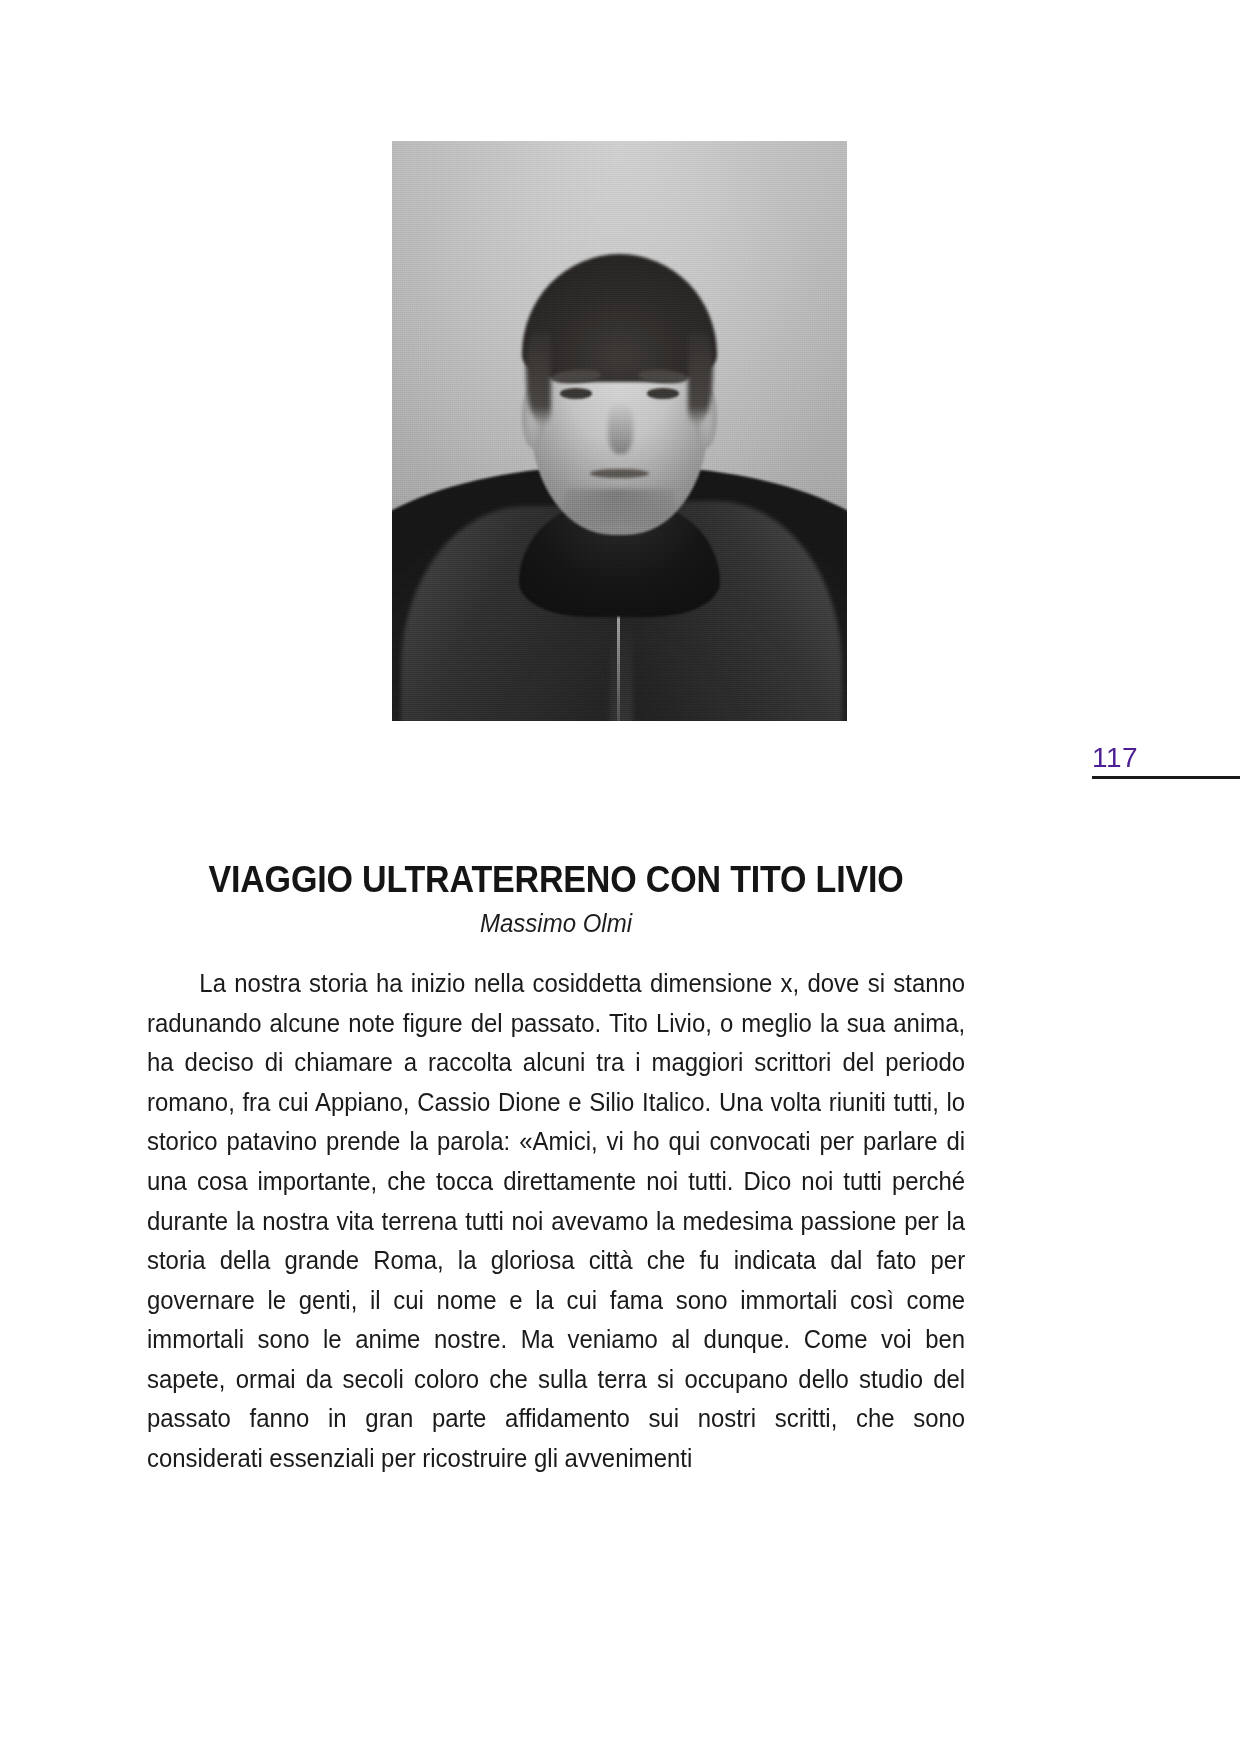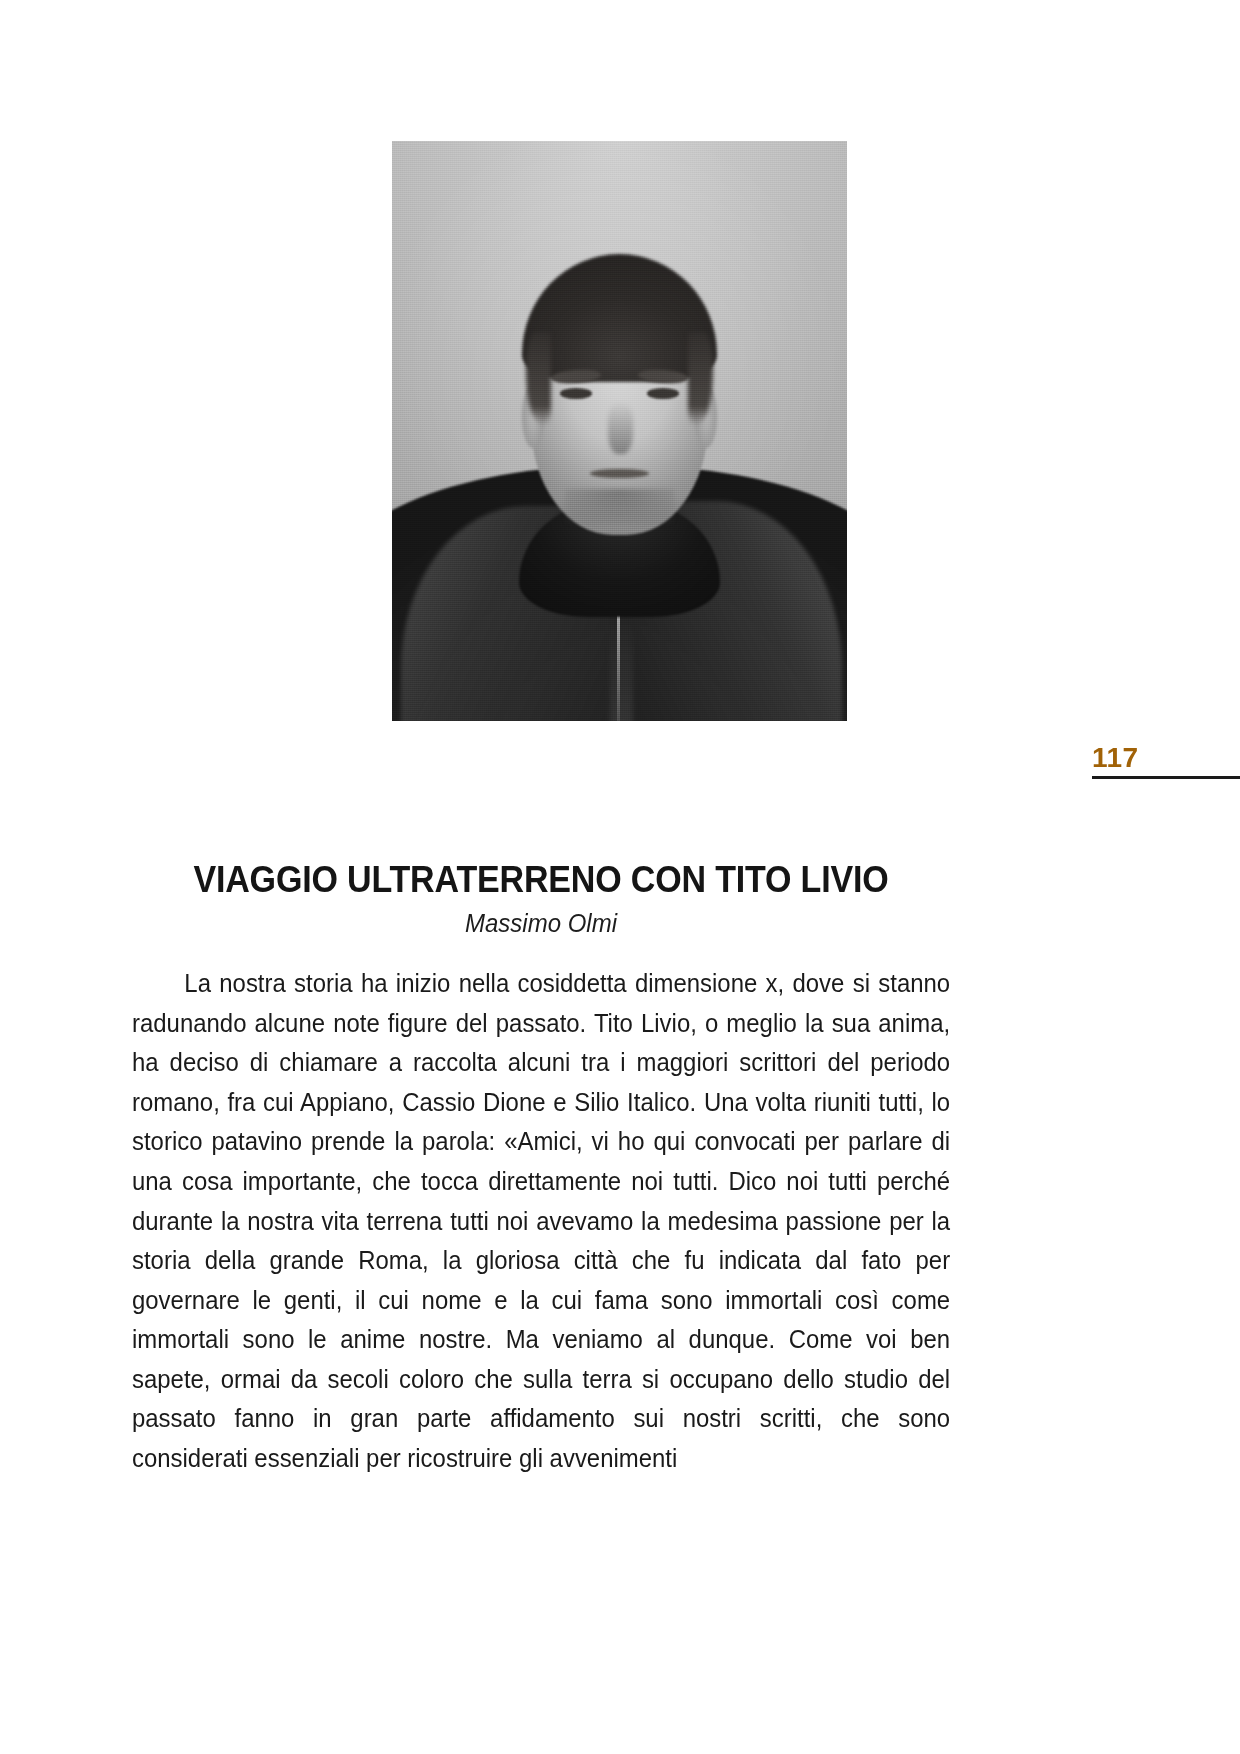--- a/index.html
+++ b/index.html
@@ -220,39 +220,39 @@
   
   .folio-block {
     position: absolute;
     right: 0;
     top: 743px;
     width: 250px;
     text-align: left;
   }
   .folio-number {
     font-family: "Liberation Sans", sans-serif;
-    font-weight: bold;
+    font-weight: normal;
     font-size: 28px;
     letter-spacing: 0.5px;
-    color: #a16207;
+    color: #4c1d95;
     padding-left: 102px;
     line-height: 1.05;
   }
   .folio-rule {
     margin-top: 4px;
     margin-left: 102px;
     height: 2.5px;
     background: #1a1a1a;
     width: 148px;
   }
 
   
   .article {
     position: absolute;
-    left: 132px;
+    left: 147px;
     top: 860px;
     width: 818px;
   }
   .article-title {
     font-family: "Liberation Sans", sans-serif;
     font-weight: bold;
     font-size: 37px;
     line-height: 1.08;
     letter-spacing: -0.2px;
     text-align: center;

